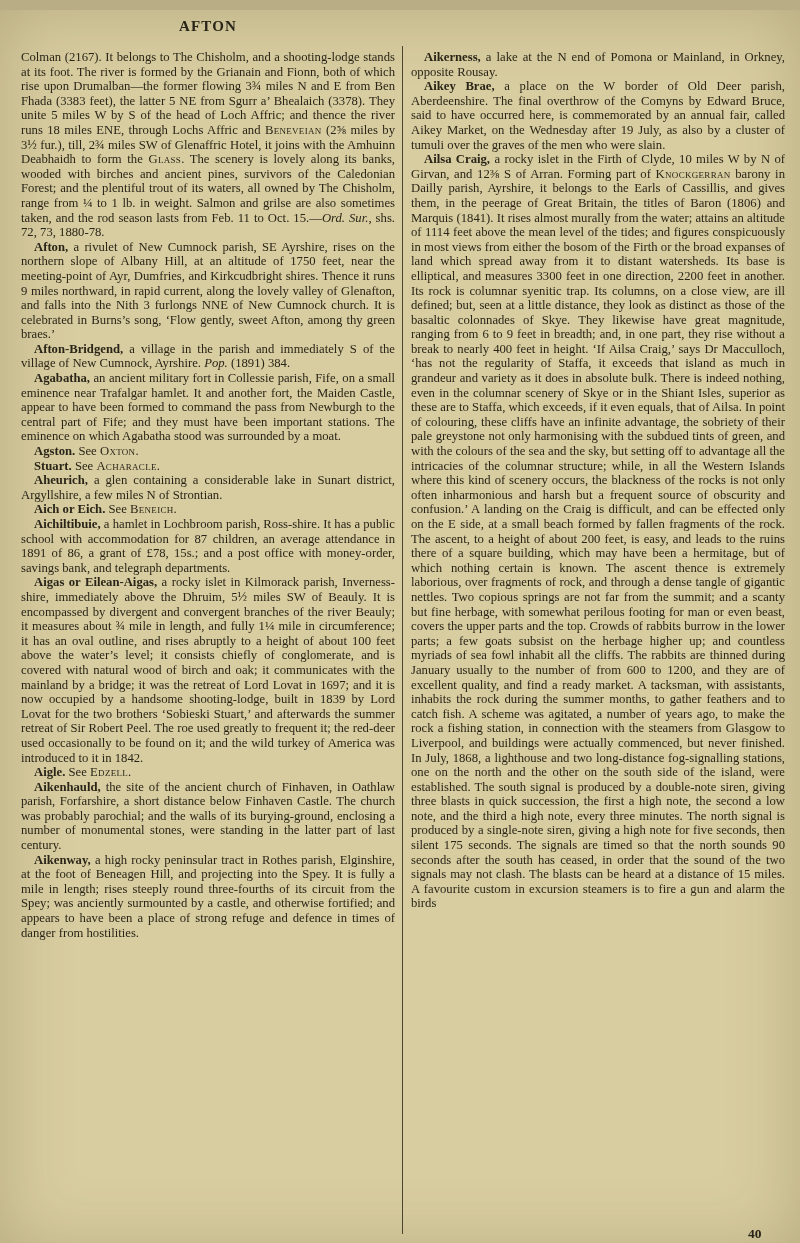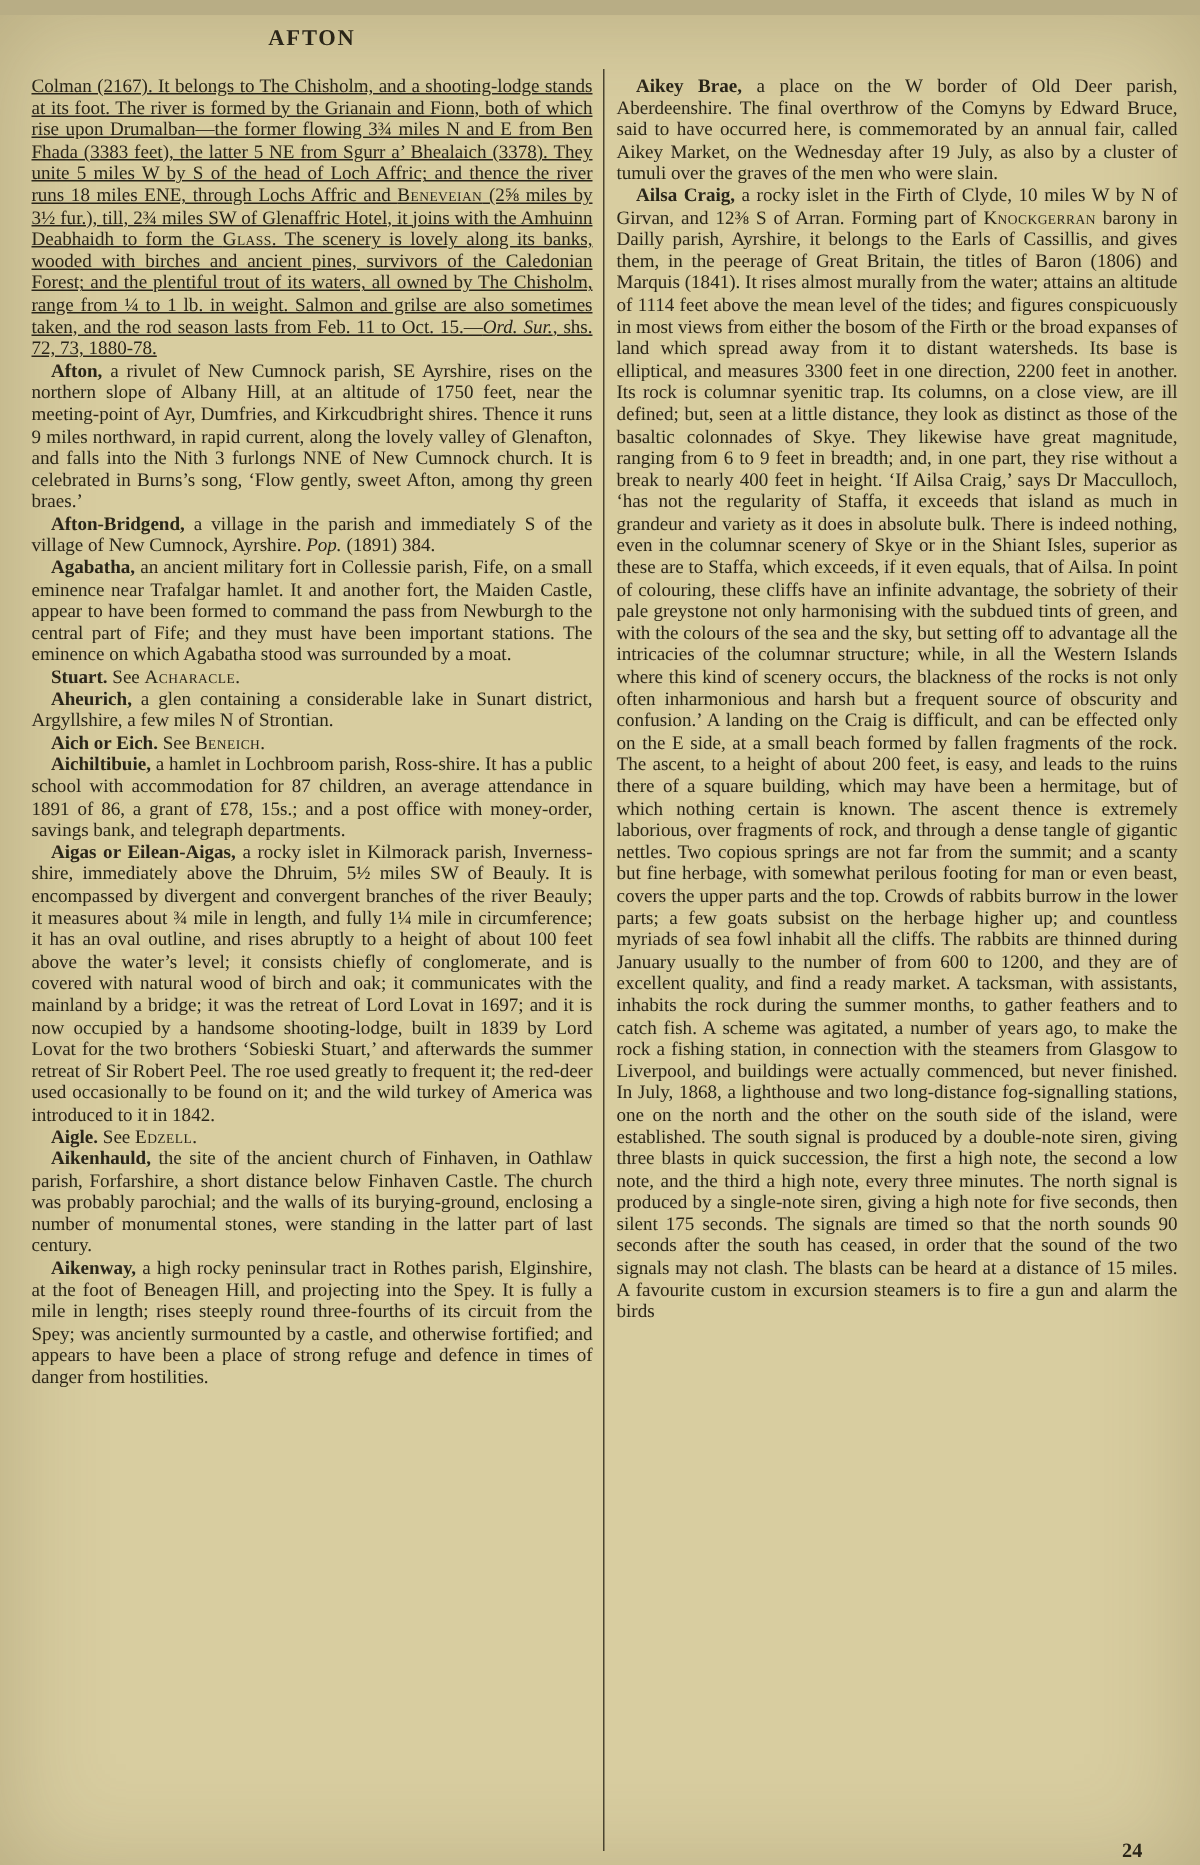--- a/index.html
+++ b/index.html
@@ -39,21 +39,21 @@
     width: 374px;
     font-size: 12.7px;
     line-height: 14.6px;
     text-align: justify;
     hyphens: auto;
     -webkit-hyphens: auto;
   }
   .col-left  { left: 21px; }
   .col-right { left: 411px; }
   p.entry { margin: 0; text-indent: 13px; }
-  p.entry.cont { text-indent: 0; text-decoration: underline; }
+  p.entry.cont { text-indent: 0; }
   b.lead { font-weight: 700; }
   .sc { font-variant: small-caps; letter-spacing: 0.3px; }
   i { font-style: italic; }
   .page-number {
     position: absolute;
     left: 748px;
     top: 1216px;
     font-size: 13.5px;
     font-weight: 700;
   }
@@ -64,29 +64,31 @@
 <div class="page">
   <div class="head left">AFTON</div>
 
   <div class="divider"></div>
 
   <div class="col col-left" id="col-left">
       <p class="entry cont">Colman (2167). It belongs to The Chisholm, and a shooting-lodge stands at its foot. The river is formed by the Grianain and Fionn, both of which rise upon Drumalban—the former flowing 3¾ miles N and E from Ben Fhada (3383 feet), the latter 5 NE from Sgurr a’ Bhealaich (3378). They unite 5 miles W by S of the head of Loch Affric; and thence the river runs 18 miles ENE, through Lochs Affric and <span class="sc">Beneveian</span> (2⅝ miles by 3½ fur.), till, 2¾ miles SW of Glenaffric Hotel, it joins with the Amhuinn Deabhaidh to form the <span class="sc">Glass</span>. The scenery is lovely along its banks, wooded with birches and ancient pines, survivors of the Caledonian Forest; and the plentiful trout of its waters, all owned by The Chisholm, range from ¼ to 1 lb. in weight. Salmon and grilse are also sometimes taken, and the rod season lasts from Feb. 11 to Oct. 15.—<i>Ord. Sur.</i>, shs. 72, 73, 1880-78.</p>
       <p class="entry"><b class="lead">Afton,</b> a rivulet of New Cumnock parish, SE Ayrshire, rises on the northern slope of Albany Hill, at an altitude of 1750 feet, near the meeting-point of Ayr, Dumfries, and Kirkcudbright shires. Thence it runs 9 miles northward, in rapid current, along the lovely valley of Glenafton, and falls into the Nith 3 furlongs NNE of New Cumnock church. It is celebrated in Burns’s song, ‘Flow gently, sweet Afton, among thy green braes.’</p>
       <p class="entry"><b class="lead">Afton-Bridgend,</b> a village in the parish and immediately S of the village of New Cumnock, Ayrshire. <i>Pop.</i> (1891) 384.</p>
       <p class="entry"><b class="lead">Agabatha,</b> an ancient military fort in Collessie parish, Fife, on a small eminence near Trafalgar hamlet. It and another fort, the Maiden Castle, appear to have been formed to command the pass from Newburgh to the central part of Fife; and they must have been important stations. The eminence on which Agabatha stood was surrounded by a moat.</p>
+      <p class="entry"><b class="lead">Agston.</b> See <span class="sc">Oxton</span>.</p>
       <p class="entry"><b class="lead">Stuart.</b> See <span class="sc">Acharacle</span>.</p>
       <p class="entry"><b class="lead">Aheurich,</b> a glen containing a considerable lake in Sunart district, Argyllshire, a few miles N of Strontian.</p>
       <p class="entry"><b class="lead">Aich or Eich.</b> See <span class="sc">Beneich</span>.</p>
       <p class="entry"><b class="lead">Aichiltibuie,</b> a hamlet in Lochbroom parish, Ross-shire. It has a public school with accommodation for 87 children, an average attendance in 1891 of 86, a grant of £78, 15s.; and a post office with money-order, savings bank, and telegraph departments.</p>
       <p class="entry"><b class="lead">Aigas or Eilean-Aigas,</b> a rocky islet in Kilmorack parish, Inverness-shire, immediately above the Dhruim, 5½ miles SW of Beauly. It is encompassed by divergent and convergent branches of the river Beauly; it measures about ¾ mile in length, and fully 1¼ mile in circumference; it has an oval outline, and rises abruptly to a height of about 100 feet above the water’s level; it consists chiefly of conglomerate, and is covered with natural wood of birch and oak; it communicates with the mainland by a bridge; it was the retreat of Lord Lovat in 1697; and it is now occupied by a handsome shooting-lodge, built in 1839 by Lord Lovat for the two brothers ‘Sobieski Stuart,’ and afterwards the summer retreat of Sir Robert Peel. The roe used greatly to frequent it; the red-deer used occasionally to be found on it; and the wild turkey of America was introduced to it in 1842.</p>
       <p class="entry"><b class="lead">Aigle.</b> See <span class="sc">Edzell</span>.</p>
       <p class="entry"><b class="lead">Aikenhauld,</b> the site of the ancient church of Finhaven, in Oathlaw parish, Forfarshire, a short distance below Finhaven Castle. The church was probably parochial; and the walls of its burying-ground, enclosing a number of monumental stones, were standing in the latter part of last century.</p>
       <p class="entry"><b class="lead">Aikenway,</b> a high rocky peninsular tract in Rothes parish, Elginshire, at the foot of Beneagen Hill, and projecting into the Spey. It is fully a mile in length; rises steeply round three-fourths of its circuit from the Spey; was anciently surmounted by a castle, and otherwise fortified; and appears to have been a place of strong refuge and defence in times of danger from hostilities.</p>
     </div>
 
   <div class="col col-right" id="col-right">
+      <p class="entry"><b class="lead">Aikerness,</b> a lake at the N end of Pomona or Mainland, in Orkney, opposite Rousay.</p>
       <p class="entry"><b class="lead">Aikey Brae,</b> a place on the W border of Old Deer parish, Aberdeenshire. The final overthrow of the Comyns by Edward Bruce, said to have occurred here, is commemorated by an annual fair, called Aikey Market, on the Wednesday after 19 July, as also by a cluster of tumuli over the graves of the men who were slain.</p>
       <p class="entry"><b class="lead">Ailsa Craig,</b> a rocky islet in the Firth of Clyde, 10 miles W by N of Girvan, and 12⅜ S of Arran. Forming part of <span class="sc">Knockgerran</span> barony in Dailly parish, Ayrshire, it belongs to the Earls of Cassillis, and gives them, in the peerage of Great Britain, the titles of Baron (1806) and Marquis (1841). It rises almost murally from the water; attains an altitude of 1114 feet above the mean level of the tides; and figures conspicuously in most views from either the bosom of the Firth or the broad expanses of land which spread away from it to distant watersheds. Its base is elliptical, and measures 3300 feet in one direction, 2200 feet in another. Its rock is columnar syenitic trap. Its columns, on a close view, are ill defined; but, seen at a little distance, they look as distinct as those of the basaltic colonnades of Skye. They likewise have great magnitude, ranging from 6 to 9 feet in breadth; and, in one part, they rise without a break to nearly 400 feet in height. ‘If Ailsa Craig,’ says Dr Macculloch, ‘has not the regularity of Staffa, it exceeds that island as much in grandeur and variety as it does in absolute bulk. There is indeed nothing, even in the columnar scenery of Skye or in the Shiant Isles, superior as these are to Staffa, which exceeds, if it even equals, that of Ailsa. In point of colouring, these cliffs have an infinite advantage, the sobriety of their pale greystone not only harmonising with the subdued tints of green, and with the colours of the sea and the sky, but setting off to advantage all the intricacies of the columnar structure; while, in all the Western Islands where this kind of scenery occurs, the blackness of the rocks is not only often inharmonious and harsh but a frequent source of obscurity and confusion.’ A landing on the Craig is difficult, and can be effected only on the E side, at a small beach formed by fallen fragments of the rock. The ascent, to a height of about 200 feet, is easy, and leads to the ruins there of a square building, which may have been a hermitage, but of which nothing certain is known. The ascent thence is extremely laborious, over fragments of rock, and through a dense tangle of gigantic nettles. Two copious springs are not far from the summit; and a scanty but fine herbage, with somewhat perilous footing for man or even beast, covers the upper parts and the top. Crowds of rabbits burrow in the lower parts; a few goats subsist on the herbage higher up; and countless myriads of sea fowl inhabit all the cliffs. The rabbits are thinned during January usually to the number of from 600 to 1200, and they are of excellent quality, and find a ready market. A tacksman, with assistants, inhabits the rock during the summer months, to gather feathers and to catch fish. A scheme was agitated, a number of years ago, to make the rock a fishing station, in connection with the steamers from Glasgow to Liverpool, and buildings were actually commenced, but never finished. In July, 1868, a lighthouse and two long-distance fog-signalling stations, one on the north and the other on the south side of the island, were established. The south signal is produced by a double-note siren, giving three blasts in quick succession, the first a high note, the second a low note, and the third a high note, every three minutes. The north signal is produced by a single-note siren, giving a high note for five seconds, then silent 175 seconds. The signals are timed so that the north sounds 90 seconds after the south has ceased, in order that the sound of the two signals may not clash. The blasts can be heard at a distance of 15 miles. A favourite custom in excursion steamers is to fire a gun and alarm the birds</p>
     </div>
 
-  <div class="page-number">24</div>
+  <div class="page-number">40</div>
 </div>
 
 </body></html>

